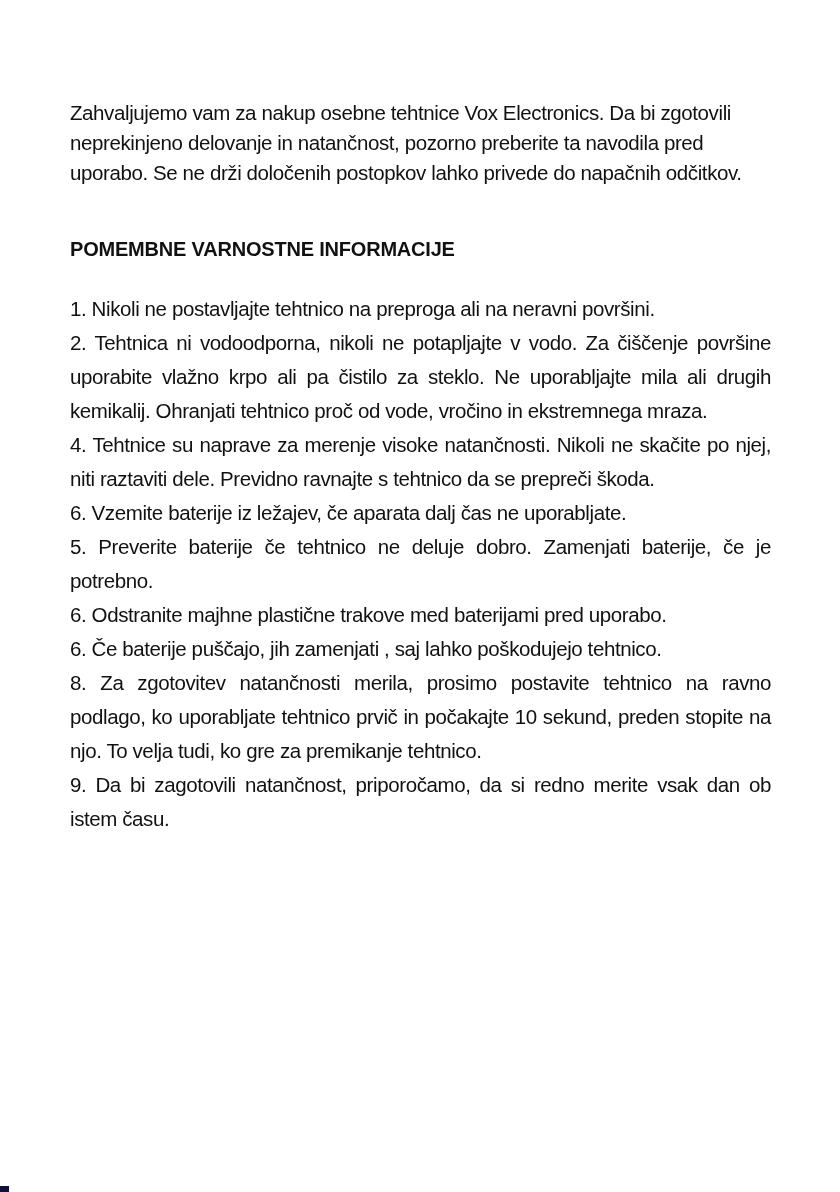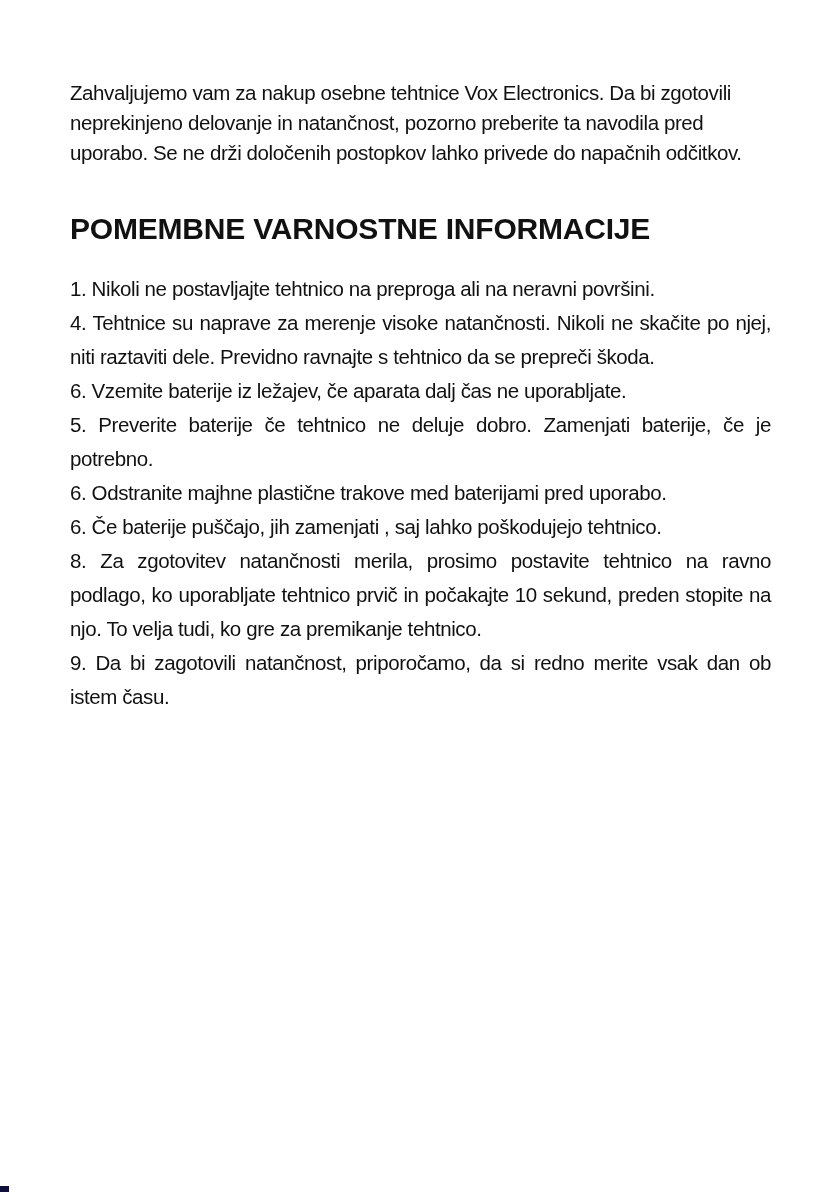--- a/index.html
+++ b/index.html
@@ -14,31 +14,31 @@
     background: #ffffff;
     overflow: hidden;
     font-family: "Liberation Sans", "DejaVu Sans", sans-serif;
     color: #111111;
   }
   .content {
     position: absolute;
     left: 70px;
     top: 0;
     width: 701px;
-    padding-top: 78px;
+    padding-top: 98px;
   }
   .intro {
     font-size: 20.5px;
     line-height: 30px;
     letter-spacing: -0.4px;
     text-align: left;
     margin: 0;
   }
   .heading {
-    font-size: 30px;
+    font-size: 20px;
     font-weight: 700;
     letter-spacing: -0.2px;
     margin: 46px 0 0 0;
     line-height: 30px;
   }
   .safety-list {
     margin-top: 28px;
   }
   .safety-list p {
     font-size: 20.5px;
@@ -60,20 +60,21 @@
 
 <div class="page" style="color: rgb(17, 17, 17);">
   <div class="content">
 
     <p class="intro">Zahvaljujemo vam za nakup osebne tehtnice Vox Electronics. Da bi zgotovili neprekinjeno delovanje in natančnost, pozorno preberite ta navodila pred uporabo. Se ne drži določenih postopkov lahko privede do napačnih odčitkov.</p>
 
     <h1 class="heading">POMEMBNE VARNOSTNE INFORMACIJE</h1>
 
     <div class="safety-list">
       <p>1. Nikoli ne postavljajte tehtnico na preproga ali na neravni površini.</p>
+      <p>2. Tehtnica ni vodoodporna, nikoli ne potapljajte v vodo. Za čiščenje površine uporabite vlažno krpo ali pa čistilo za steklo. Ne uporabljajte mila ali drugih kemikalij. Ohranjati tehtnico proč od vode, vročino in ekstremnega mraza.</p>
       <p>4. Tehtnice su naprave za merenje visoke natančnosti. Nikoli ne skačite po njej, niti raztaviti dele. Previdno ravnajte s tehtnico da se prepreči škoda.</p>
       <p>6. Vzemite baterije iz ležajev, če aparata dalj čas ne uporabljate.</p>
       <p>5. Preverite baterije če tehtnico ne deluje dobro. Zamenjati baterije, če je potrebno.</p>
       <p>6. Odstranite majhne plastične trakove med baterijami pred uporabo.</p>
       <p>6. Če baterije puščajo, jih zamenjati , saj lahko poškodujejo tehtnico.</p>
       <p>8. Za zgotovitev natančnosti merila, prosimo postavite tehtnico na ravno podlago, ko uporabljate tehtnico prvič in počakajte 10 sekund, preden stopite na njo. To velja tudi, ko gre za premikanje tehtnico.</p>
       <p>9. Da bi zagotovili natančnost, priporočamo, da si redno merite vsak dan ob istem času.</p>
     </div>
 
   </div>

